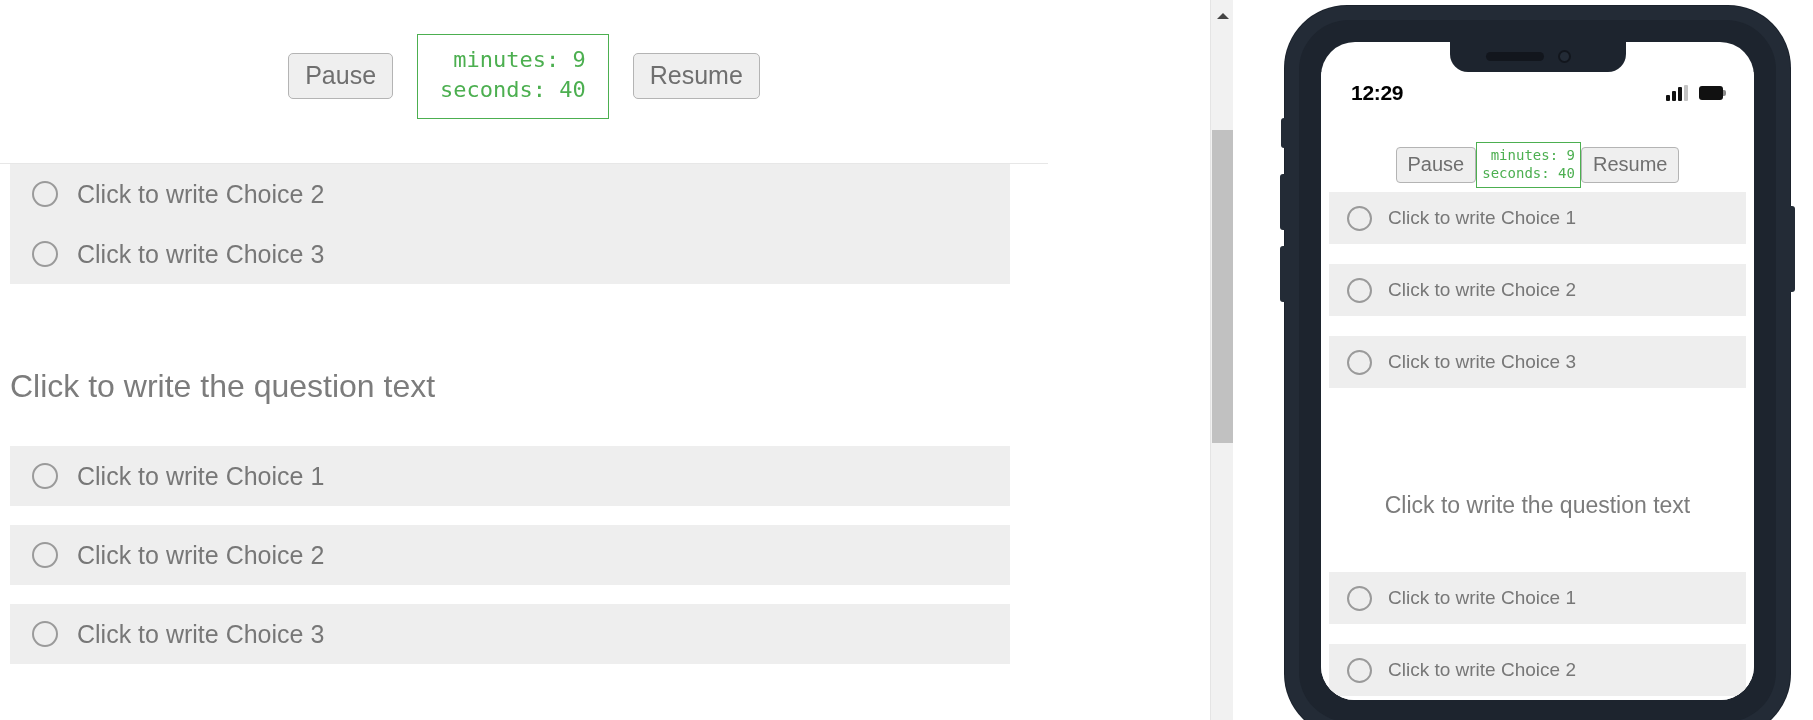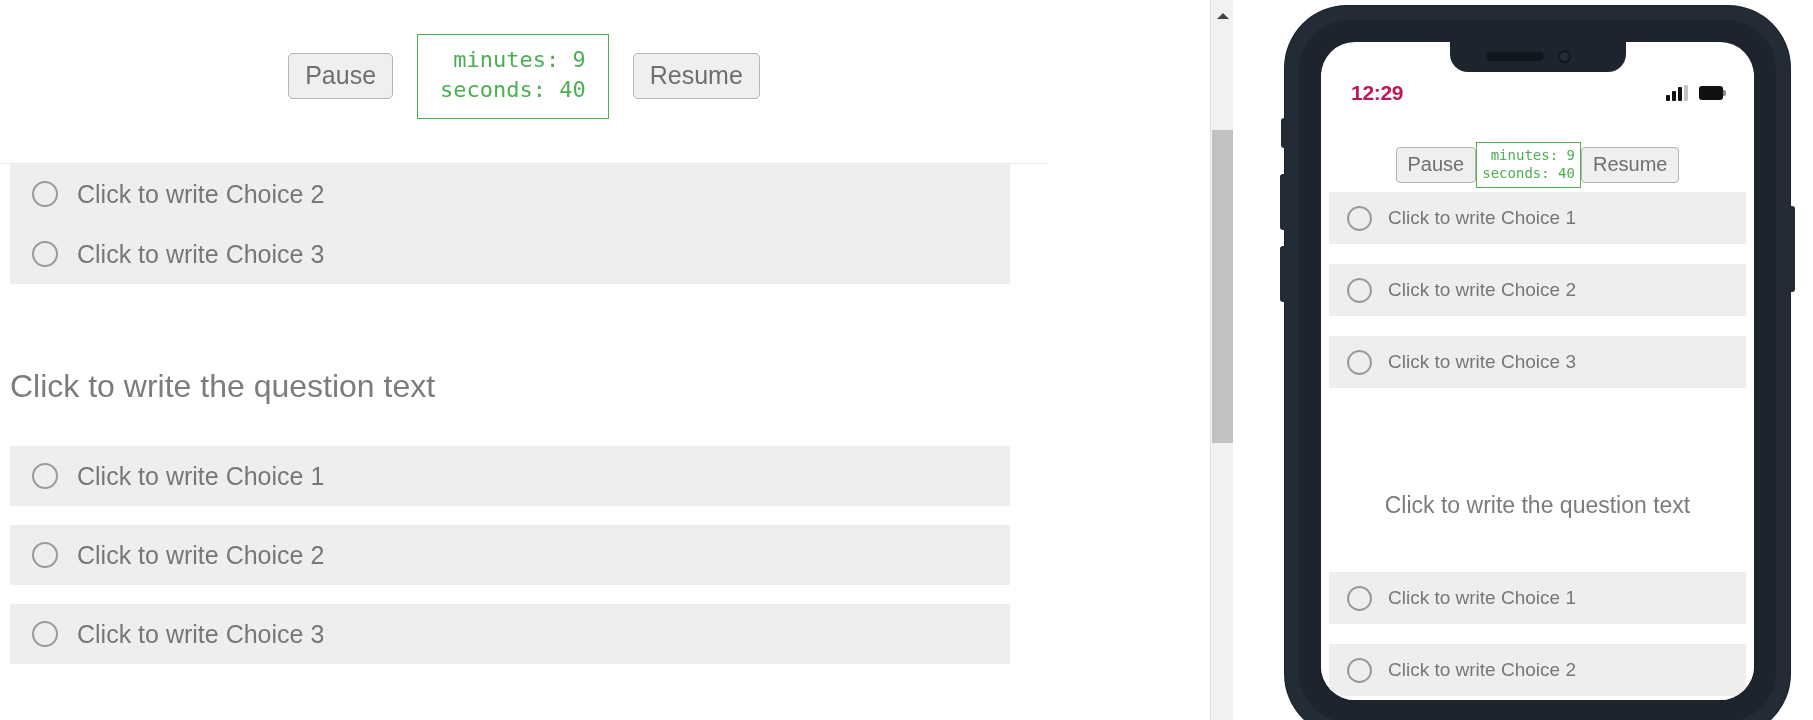--- a/index.html
+++ b/index.html
@@ -203,21 +203,21 @@
   #status-bar {
     position: absolute; left: 0; top: 30px;
     width: 433px; height: 42px;
     display: flex; align-items: center;
     justify-content: space-between;
     padding: 0 28px 0 30px;
     z-index: 30;
     background: #fff;
   }
   #status-time {
-    font-size: 21px; font-weight: bold; color: #be185d;
+    font-size: 21px; font-weight: bold; color: #000000;
     font-family: "Liberation Sans", sans-serif;
     letter-spacing: -0.3px;
   }
   #status-icons { display: flex; align-items: center; gap: 11px; }
   #signal-icon { display: flex; align-items: flex-end; gap: 2px; height: 16px; }
   #signal-icon i { display: block; width: 4px; background: #111; border-radius: 1px; }
   #signal-icon i:nth-child(1) { height: 6px; }
   #signal-icon i:nth-child(2) { height: 10px; }
   #signal-icon i:nth-child(3) { height: 14px; }
   #signal-icon i:nth-child(4) { height: 16px; background: #c3c3c3; }

